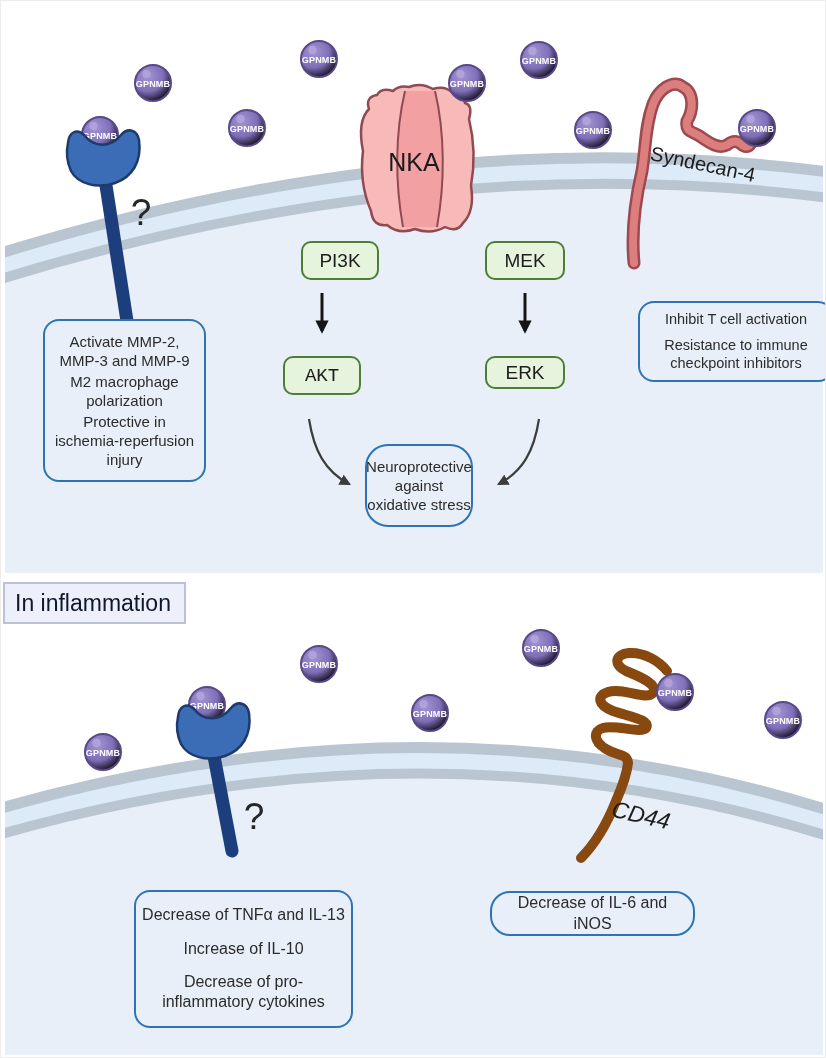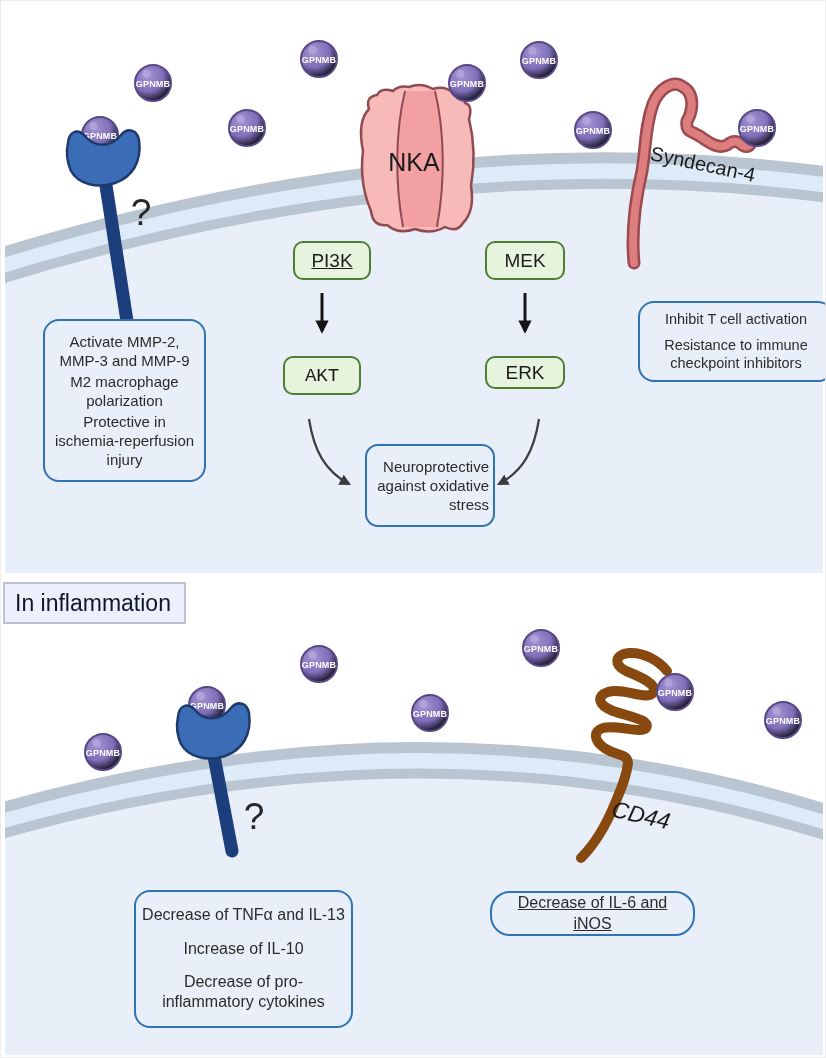--- a/index.html
+++ b/index.html
@@ -145,45 +145,45 @@
 
       <use href="#gpnmb" x="318" y="663"></use>
       <use href="#gpnmb" x="540" y="647"></use>
       <use href="#gpnmb" x="102" y="751"></use>
       <use href="#gpnmb" x="429" y="712"></use>
       <use href="#gpnmb" x="674" y="691"></use>
       <use href="#gpnmb" x="782" y="719"></use>
     </g>
   </svg>
 
-  <div class="green-box" style="left:292px;top:240px;width:78px;height:39px;text-decoration:underline;">PI3K</div>
+  <div class="green-box" style="left:300px;top:240px;width:78px;height:39px;">PI3K</div>
   <div class="green-box" style="left:484px;top:240px;width:80px;height:39px;">MEK</div>
   <div class="green-box" style="left:282px;top:355px;width:78px;height:39px;font-family:Liberation Mono, monospace;">AKT</div>
   <div class="green-box" style="left:484px;top:355px;width:80px;height:33px;">ERK</div>
 
   <div class="info-box" style="left:42px;top:318px;width:163px;height:163px;">
     <p>Activate MMP-2, MMP-3 and MMP-9</p>
     <p>M2 macrophage polarization</p>
     <p>Protective in ischemia-reperfusion injury</p>
   </div>
 
   <div class="info-box" style="left:637px;top:300px;width:196px;height:81px;font-size:14.5px;gap:7px;">
     <p>Inhibit T cell activation</p>
     <p>Resistance to immune checkpoint inhibitors</p>
   </div>
 
-  <div class="info-box" style="left:364px;top:443px;width:130px;height:83px;border-radius:13px;padding:4px;text-align:right;">
+  <div class="info-box" style="left:364px;top:443px;width:108px;height:83px;border-radius:23px;padding:4px;">
     <p>Neuroprotective against oxidative stress</p>
   </div>
 
   <div class="divider-label">In inflammation</div>
 
   <div class="info-box" style="left:133px;top:889px;width:219px;height:138px;font-size:16px;gap:13px;">
     <p>Decrease of TNFα and IL-13</p>
     <p>Increase of IL-10</p>
     <p>Decrease of pro-inflammatory cytokines</p>
   </div>
 
-  <div class="info-box" style="left:489px;top:890px;width:205px;height:45px;font-size:16px;border-radius:20px;text-decoration:underline;">
+  <div class="info-box" style="left:489px;top:890px;width:205px;height:45px;font-size:16px;border-radius:20px;">
     <p>Decrease of IL-6 and iNOS</p>
   </div>
 
 </div>
 
 </body></html>

